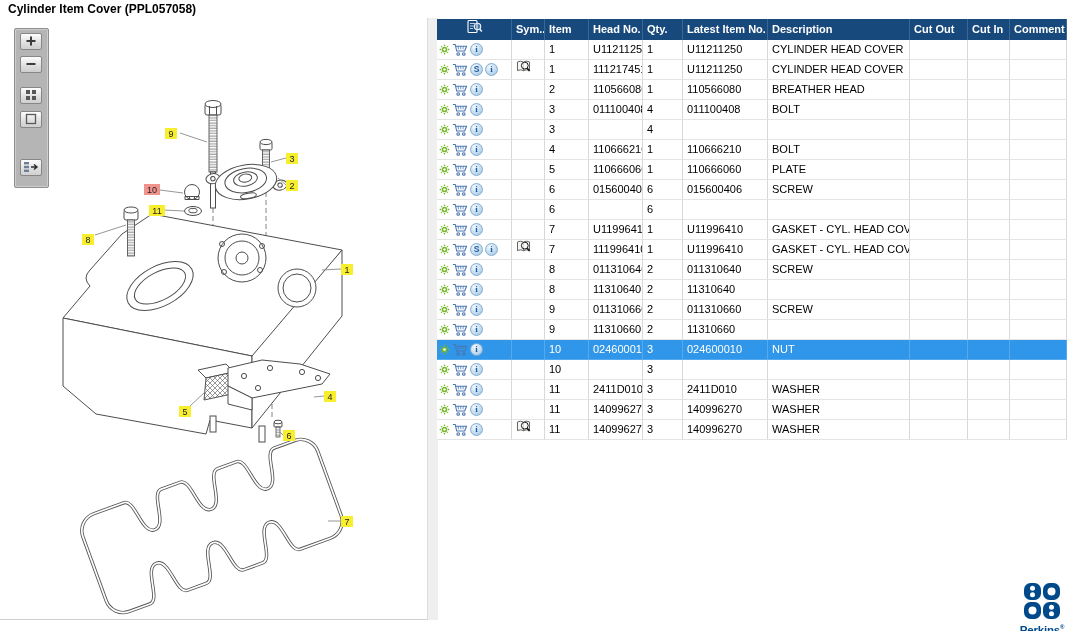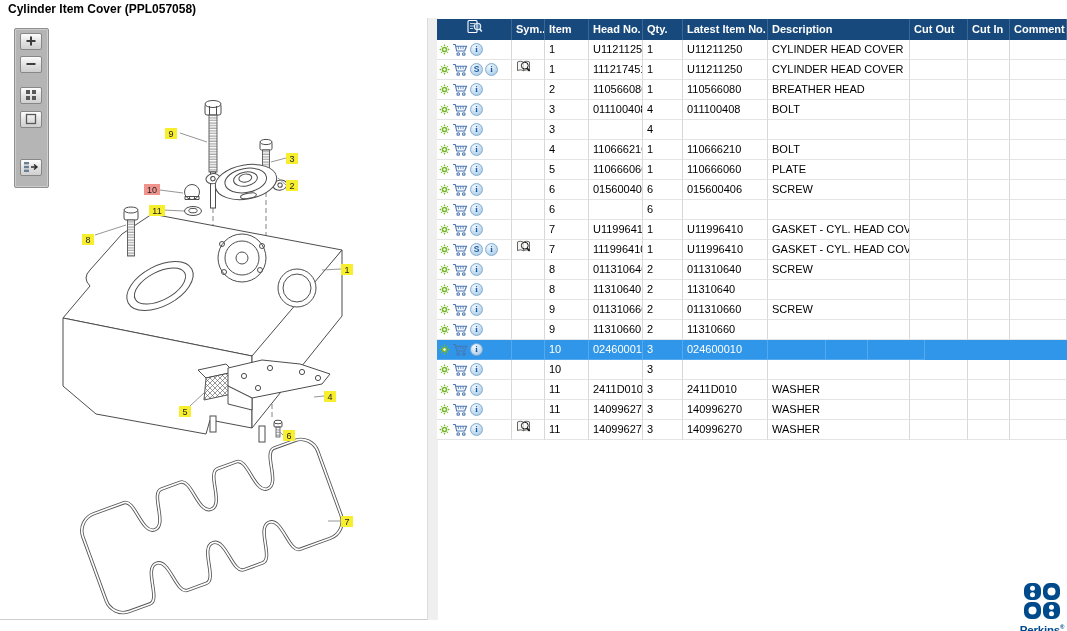--- a/index.html
+++ b/index.html
@@ -754,20 +754,21 @@
               <circle cx="11.8" cy="11" r="1.3"></circle>
             </svg>
           </span>
           <span class="orb">i</span>
         </div>
         <div class="cell sym" style="width: 33px;"></div>
         <div class="cell " style="width: 44px;">10</div>
         <div class="cell " style="width: 54px;">024600010</div>
         <div class="cell " style="width: 40px;">3</div>
         <div class="cell " style="width: 85px;">024600010</div>
+        <div class="cell " style="width: 142px;">NUT</div>
         <div class="cell " style="width: 58px;"></div>
         <div class="cell " style="width: 42px;"></div>
         <div class="cell " style="width: 57px;"></div>
       </div>
       <div class="trow">
         <div class="cell actions" style="width: 75px;">
           <span class="ic">
             <svg width="11" height="11" viewBox="0 0 12 12">
               <path d="M6 0l1 2.2h-2zM6 12l1-2.2h-2zM0 6l2.2-1v2zM12 6l-2.2-1v2zM1.8 1.8l2 .8-1.2 1.2zM10.2 10.2l-2-.8 1.2-1.2zM10.2 1.8l-.8 2-1.2-1.2zM1.8 10.2l.8-2 1.2 1.2z" fill="#76b82a"></path>
               <circle cx="6" cy="6" r="3.1" fill="#76b82a"></circle>

